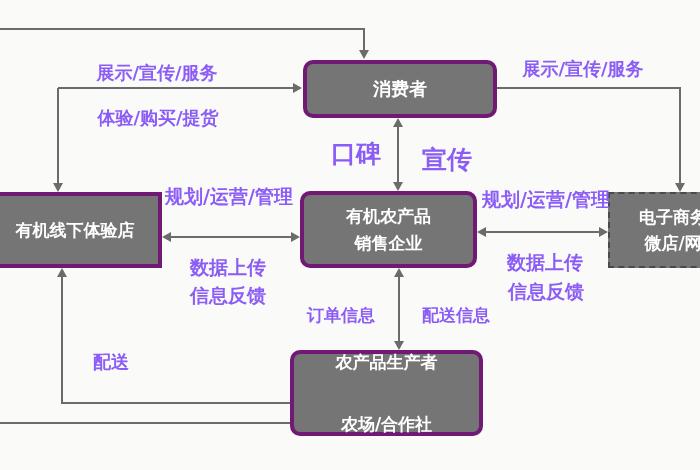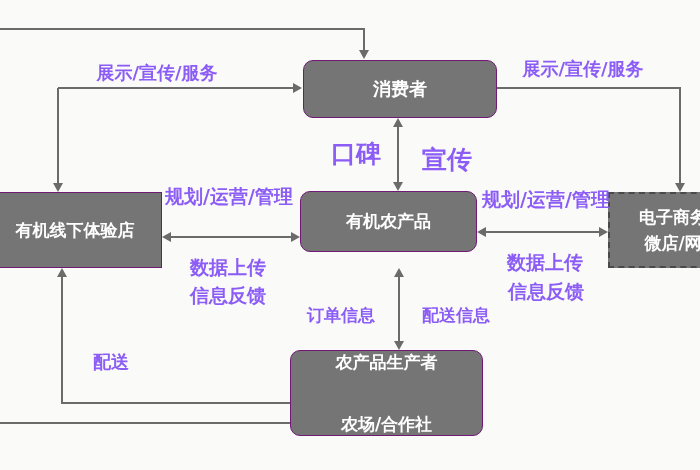--- a/index.html
+++ b/index.html
@@ -6,21 +6,21 @@
   #stage{
     position:relative;
     width:700px;height:470px;
     background:#fafaf8;
     overflow:hidden;
     font-family:"DejaVu Sans","Liberation Sans",sans-serif;
   }
   svg.wires{position:absolute;left:0;top:0;width:700px;height:470px;z-index:1;}
   .node{
     position:absolute;z-index:2;
-    background:#757575;border:1px solid #701a75;
+    background:#757575;border:4px solid #701a75;
     color:#fff;font-weight:bold;
     display:flex;flex-direction:column;align-items:center;justify-content:center;
     text-align:center;line-height:1.55;
     box-sizing:border-box;
   }
   .node.rounded{border-radius:10px;}
   .node.dashed{border:2px dashed #4a4a4a;}
   .node .ln{white-space:nowrap;}
   .edge-label{
     position:absolute;z-index:3;
@@ -74,35 +74,37 @@
   </svg>
 
   <div class="node rounded fs18" style="left:303px;top:60px;width:194px;height:58px;">
     <div class="ln">消费者</div>
   </div>
 
   <div class="node fs17" style="left:-12px;top:192px;width:174px;height:76px;">
     <div class="ln">有机线下体验店</div>
   </div>
 
-  <div class="node rounded fs17" style="left:300px;top:191px;width:177px;height:61px;">
+  <div class="node rounded fs17" style="left:300px;top:191px;width:177px;height:77px;">
     <div class="ln">有机农产品</div>
+    <div class="ln">销售企业</div>
   </div>
 
   <div class="node dashed fs17" style="left:608px;top:192px;width:130px;height:76px;">
     <div class="ln">电子商务</div>
     <div class="ln">微店/网</div>
   </div>
 
   <div class="node rounded fs17" style="left:290px;top:350px;width:193px;height:86px;gap:36px;">
     <div class="ln">农产品生产者</div>
     <div class="ln">农场/合作社</div>
   </div>
 
   <div class="edge-label fs18" style="left:157px;top:73px;">展示/宣传/服务</div>
+  <div class="edge-label fs18" style="left:158px;top:118px;">体验/购买/提货</div>
 
   <div class="edge-label fs18" style="left:583px;top:69px;">展示/宣传/服务</div>
 
   <div class="edge-label fs19" style="left:356px;top:153px;">口碑</div>
   <div class="edge-label fs19" style="left:447px;top:159px;">宣传</div>
 
   <div class="edge-label fs16" style="left:229px;top:197px;">规划/运营/管理</div>
   <div class="edge-label fs16" style="left:228px;top:268px;">数据上传</div>
   <div class="edge-label fs16" style="left:228px;top:296px;">信息反馈</div>
 

